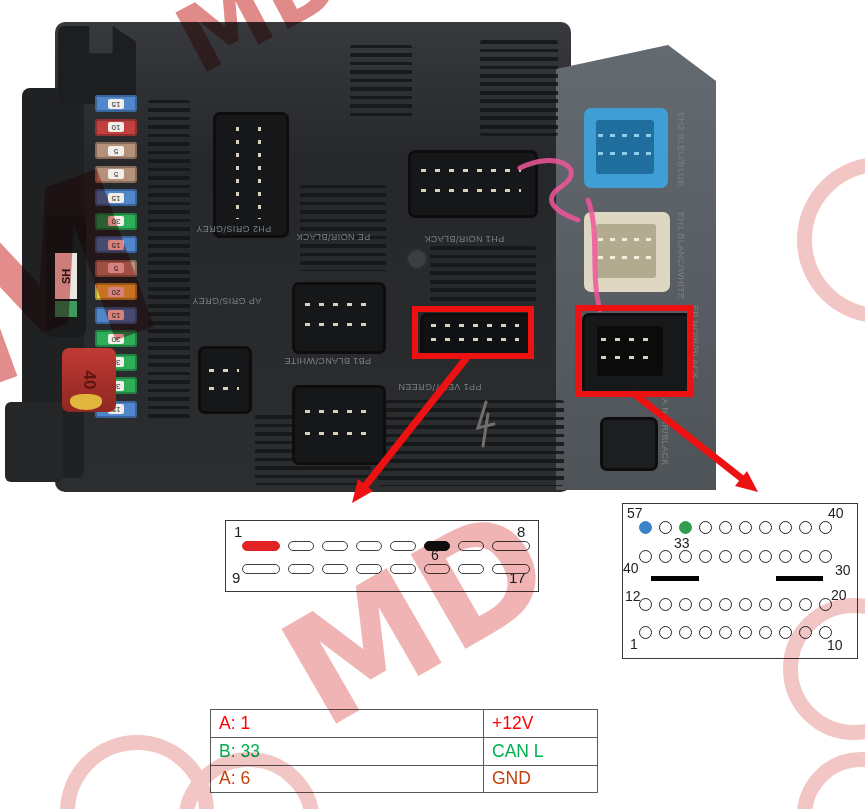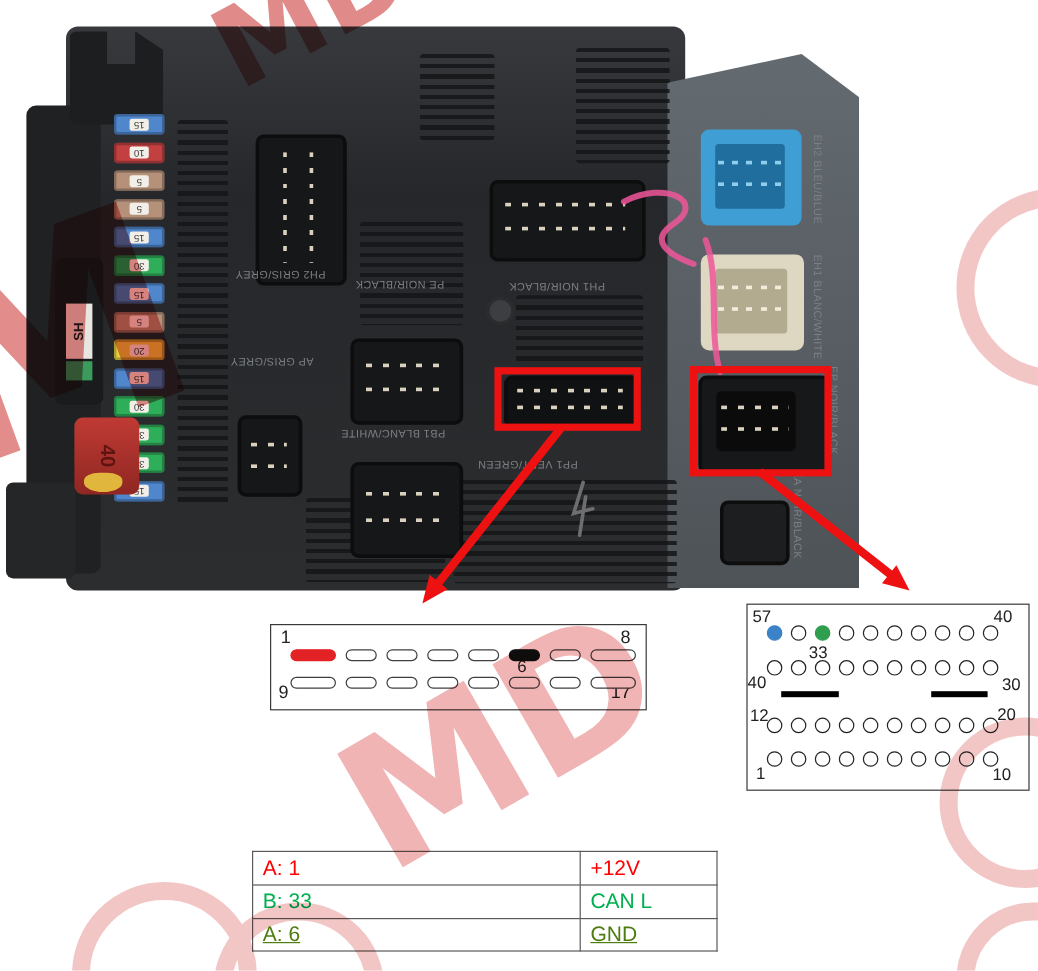--- a/index.html
+++ b/index.html
@@ -297,21 +297,21 @@
   <table id="pin-table">
     <tbody>
         <tr style="color: rgb(254, 0, 0);">
       <td class="c1">A: 1</td>
       <td class="c2">+12V</td>
     </tr>
     <tr style="color: rgb(0, 176, 80);">
       <td class="c1">B: 33</td>
       <td class="c2">CAN L</td>
     </tr>
-    <tr style="color: #4d7c0f; text-decoration: underline;">
+    <tr style="color: #c2410c;">
       <td class="c1">A: 6</td>
       <td class="c2">GND</td>
     </tr>
   </tbody>
     </table>
 
   <div id="wm">
     <span class="wm-t" style="left:175px;top:-45px;font-size:92px;color:#e08a8a;transform:rotate(-28deg);">MD</span>
     <span class="wm-t" style="left:-75px;top:150px;font-size:230px;color:#e28c8c;transform:rotate(-20deg);">M</span>
     <span class="wm-t" style="left:280px;top:530px;font-size:150px;color:#f0b4b4;transform:rotate(-30deg);">MD</span>

